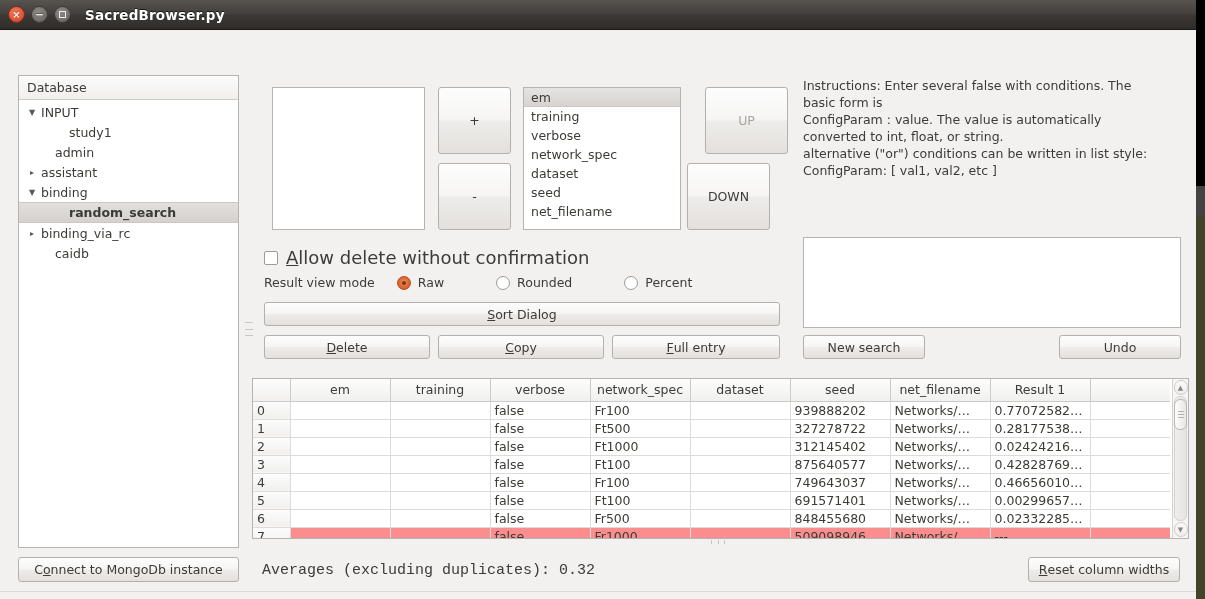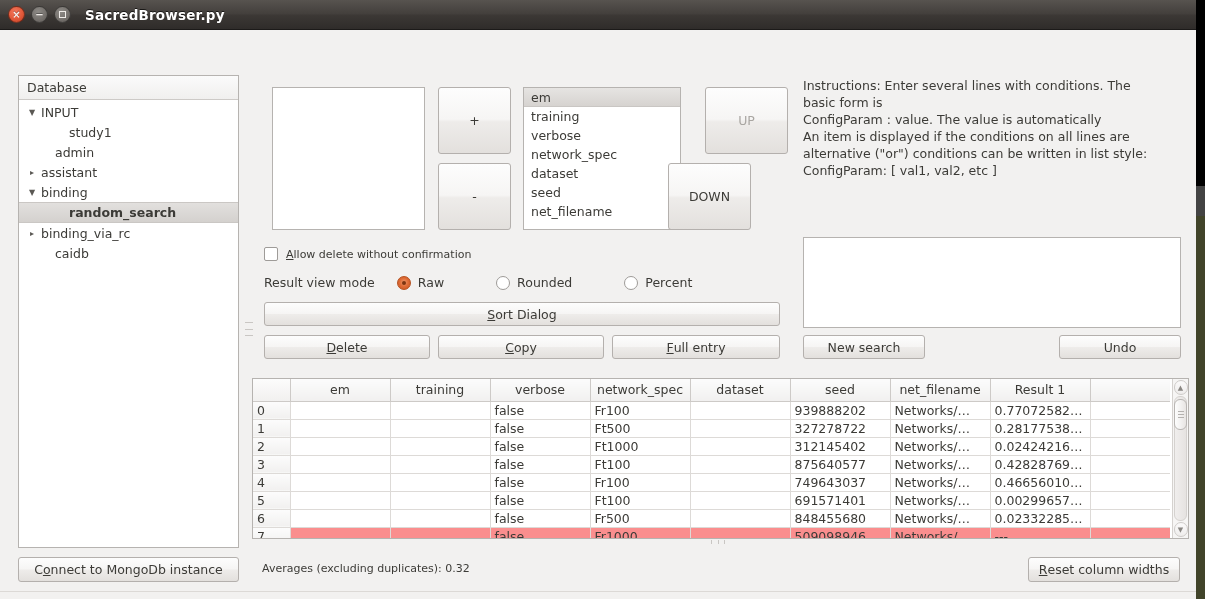--- a/index.html
+++ b/index.html
@@ -166,27 +166,27 @@
     display: flex; align-items: center;
     padding-left: 7px;
     font-size: 12.5px;
     color: #3c3b37;
   }
   .param-row.selected {
     background: linear-gradient(to bottom, #e6e4e2 0%, #d6d3d0 100%);
     border-bottom: 1px solid #c9c6c3;
   }
   #up-btn   { position: absolute; left: 687px; top: 57px;  width: 83px; height: 67px; }
-  #down-btn { position: absolute; left: 668px; top: 133px; width: 83px; height: 67px; }
+  #down-btn { position: absolute; left: 687px; top: 133px; width: 83px; height: 67px; }
 
   
   #allow-del-row {
     position: absolute; left: 264px; top: 217px;
     display: flex; align-items: center;
-    font-size: 11px; color: #3c3b37;
+    font-size: 18px; color: #3c3b37;
   }
   .cbox {
     width: 14px; height: 14px;
     background: #ffffff;
     border: 1px solid #9e9b98;
     border-radius: 2px;
     margin-right: 8px;
   }
   #view-mode-row {
     position: absolute; left: 264px; top: 245px;
@@ -309,21 +309,21 @@
     border: 1px solid #b9b6b3;
     border-radius: 6px;
     display: flex; align-items: center; justify-content: center;
     flex-direction: column;
   }
   #sb-thumb i { display: block; width: 6px; height: 1px; background: #b5b2af; margin: 1px 0; }
 
   
   #avg-label {
     position: absolute; left: 262px; top: 532px;
-    font-size: 11px; color: #3c3b37;
+    font-size: 15px; color: #3c3b37; font-family: Liberation Mono, monospace;
   }
   #reset-btn { position: absolute; left: 1028px; top: 527px; width: 152px; height: 25px; }
 
   #status-sep {
     position: absolute; left: 0; top: 561px; width: 1196px; height: 1px;
     background: #dcd9d6;
   }
 </style>
 </head>
 <body>
@@ -460,24 +460,24 @@
     <button id="copy-btn" class="qbtn">
       <span class="mn">C</span>
         <span>opy</span>
     </button>
     <button id="full-btn" class="qbtn">
       <span class="mn">F</span>
         <span>ull entry</span>
     </button>
 
     <div id="instructions">
-        <div>Instructions: Enter several lines with conditions. The</div>
+        <div>Instructions: Enter several false with conditions. The</div>
         <div>basic form is</div>
         <div>ConfigParam : value. The value is automatically</div>
-        <div>An item is displayed if the conditions on all lines are</div>
+        <div>converted to int, float, or string.</div>
         <div>alternative ("or") conditions can be written in list style:</div>
         <div>ConfigParam: [ val1, val2, etc ]</div>
       </div>
 
     <div id="search-box"></div>
 
     <button id="new-search-btn" class="qbtn">New search</button>
     <button id="undo-btn" class="qbtn">Undo</button>
 
     <div id="table-wrap">

